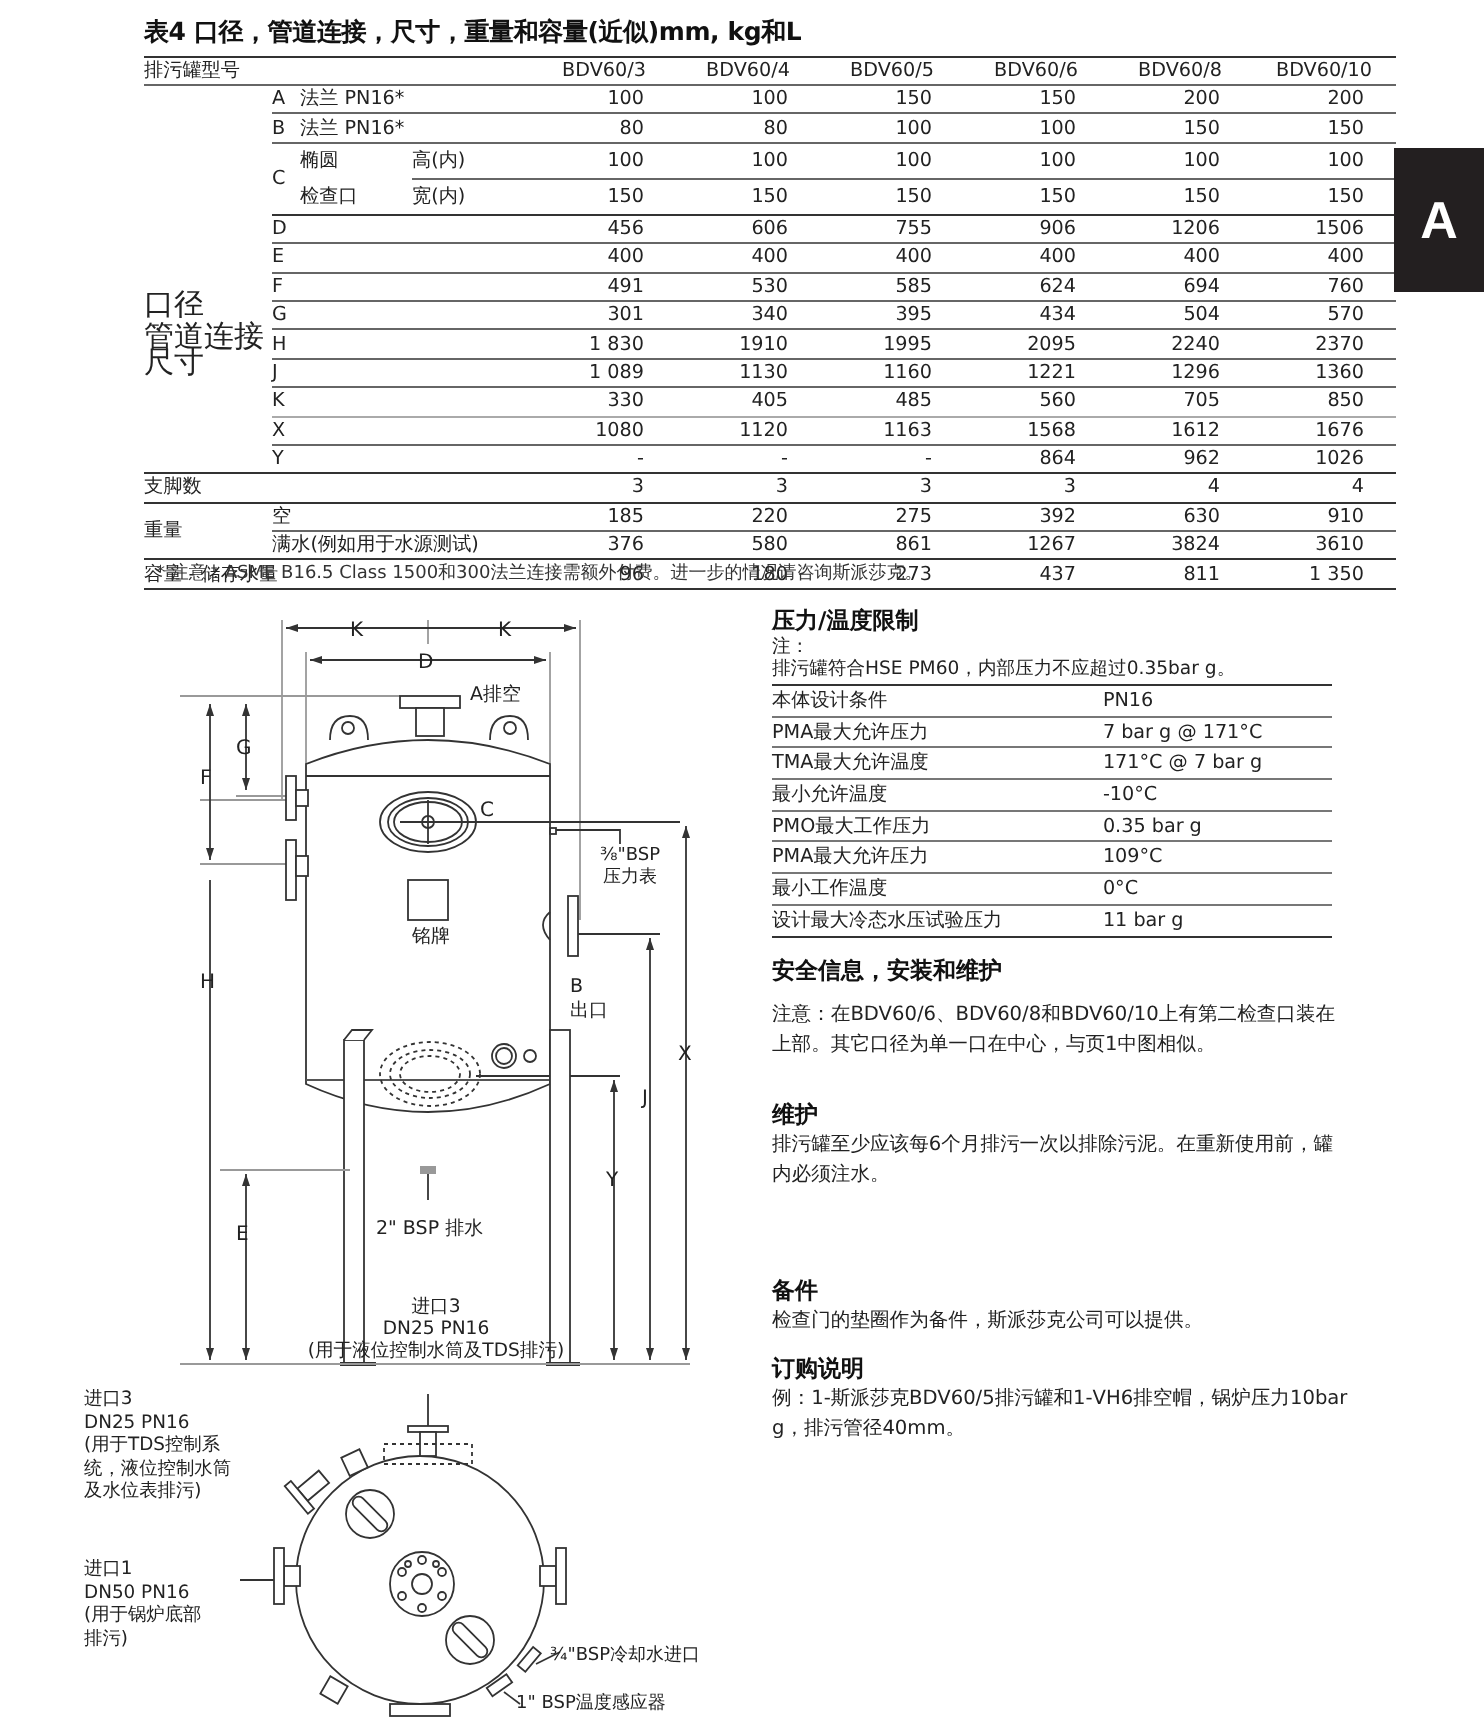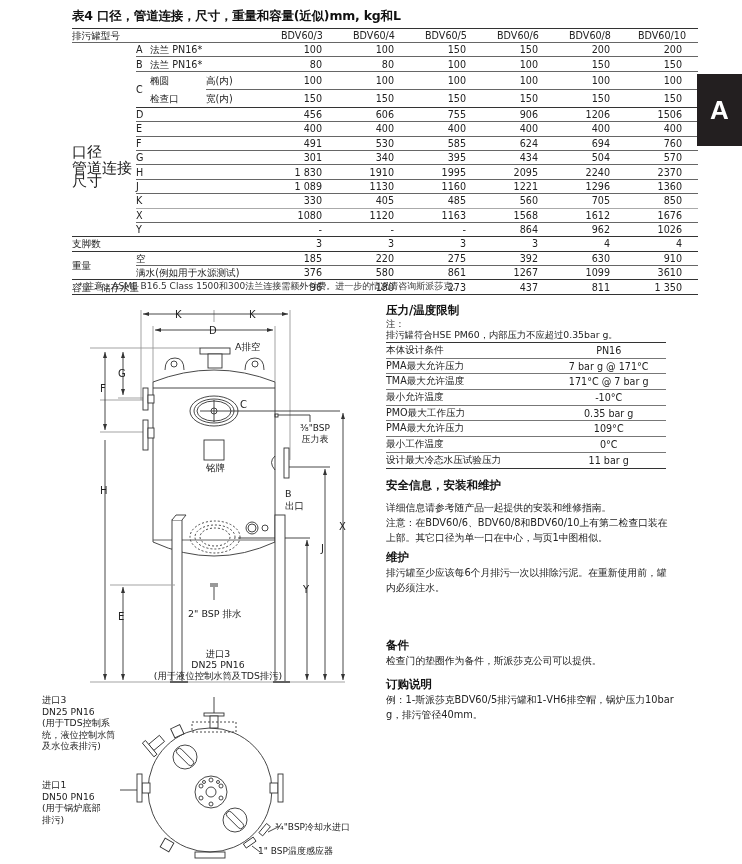--- a/index.html
+++ b/index.html
@@ -24,21 +24,21 @@
   .sidetab { left:697px; top:74px; width:45px; height:72px; background:#231f20; color:#fff;
              font-family:"Liberation Sans",sans-serif; font-weight:bold; font-size:26px; text-align:center; line-height:72px; }
 
   
   .h2 { font-size:11.5px; font-weight:bold; color:#111; white-space:nowrap;text-align:right; }
   .p { font-size:9.8px; line-height:15px; color:#222; }
   table.pt { position:absolute; left:386px; top:342px; width:280px; border-collapse:collapse; font-size:9.6px; color:#222; }
   table.pt td { height:14.7px; padding:0; border-bottom:1px solid #777; white-space:nowrap; }
   table.pt tr:first-child td { border-top:1.5px solid #333; }
   table.pt tr:last-child td { border-bottom:1.5px solid #333; }
-  table.pt td.v { text-align:center; }
+  table.pt td.v { text-align:left; }
 
   .lbl { font-size:9.5px; color:#222; white-space:nowrap; }
   svg text { font-family:"DejaVu Sans","Liberation Sans",sans-serif; }
 </style>
 </head>
 <body>
 
 <div class="abs title">表4 口径，管道连接，尺寸，重量和容量(近似)mm, kg和L</div>
 
 <table class="spec">
@@ -212,21 +212,21 @@
     <td class="num" style="border-bottom:1px solid #666">392</td>
     <td class="num" style="border-bottom:1px solid #666">630</td>
     <td class="num" style="border-bottom:1px solid #666">910</td>
   </tr>
   <tr>
     <td colspan="3" style="border-bottom:1.5px solid #333">满水(例如用于水源测试)</td>
     <td class="num" style="border-bottom:1.5px solid #333">376</td>
     <td class="num" style="border-bottom:1.5px solid #333">580</td>
     <td class="num" style="border-bottom:1.5px solid #333">861</td>
     <td class="num" style="border-bottom:1.5px solid #333">1267</td>
-    <td class="num" style="border-bottom:1.5px solid #333">1099</td>
+    <td class="num" style="border-bottom:1.5px solid #333">3824</td>
     <td class="num" style="border-bottom:1.5px solid #333">3610</td>
   </tr>
   <tr class="last">
     <td colspan="4">容量 - 储存水量</td>
     <td class="num">96</td>
     <td class="num">180</td>
     <td class="num">273</td>
     <td class="num">437</td>
     <td class="num">811</td>
     <td class="num">1 350</td>
@@ -480,21 +480,20 @@
       </tr>
   <tr>
         <td>设计最大冷态水压试验压力</td>
         <td class="v">11 bar g</td>
       </tr>
 </tbody>
   </table>
 
 <div class="abs h2" style="left:386px;top:478px">安全信息，安装和维护</div>
 <div class="abs p" style="left:386px;top:500px;width:290px">
-  <div>详细信息请参考随产品一起提供的安装和维修指南。</div>
   <div>注意：在BDV60/6、BDV60/8和BDV60/10上有第二检查口装在上部。其它口径为单一口在中心，与页1中图相似。</div>
 </div>
 
 <div class="abs h2" style="left:386px;top:550px">维护</div>
 <div class="abs p" style="left:386px;top:565px;width:290px">
   <div>排污罐至少应该每6个月排污一次以排除污泥。在重新使用前，罐内必须注水。</div>
 </div>
 
 <div class="abs h2" style="left:386px;top:638px">备件</div>
 <div class="abs p" style="left:386px;top:653px;width:290px">检查门的垫圈作为备件，斯派莎克公司可以提供。</div>

